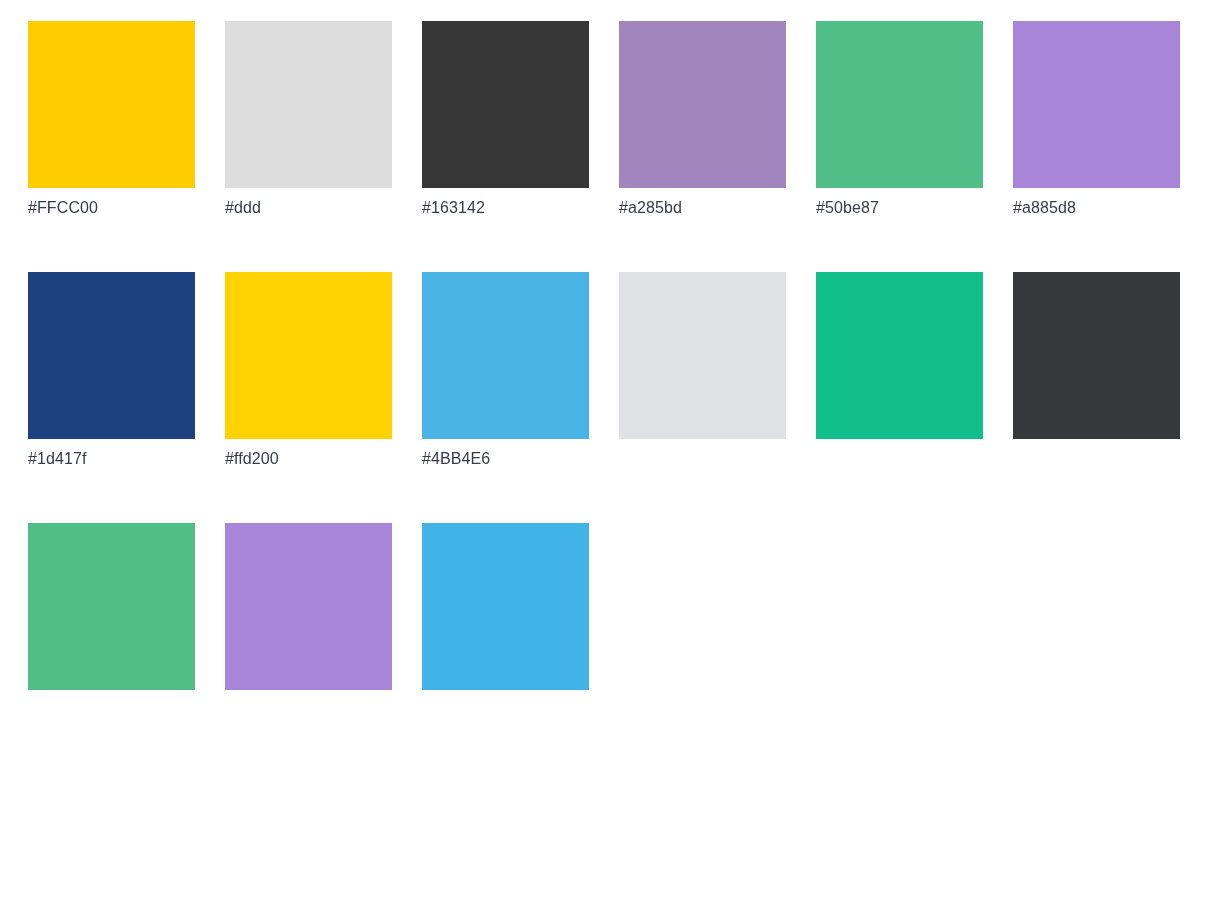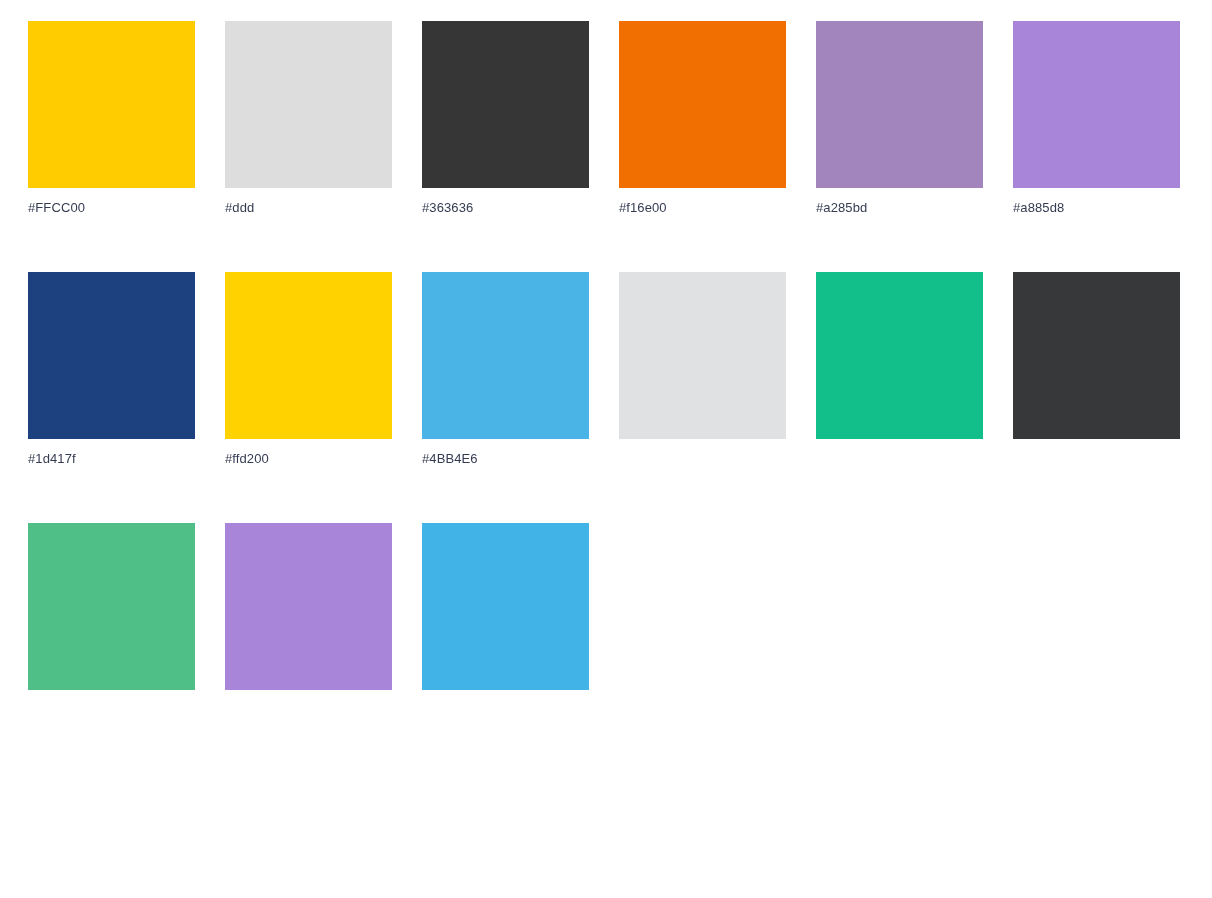--- a/index.html
+++ b/index.html
@@ -30,21 +30,21 @@
   }
   .swatch-chip {
     width: 167px;
     height: 167px;
     display: block;
   }
   .swatch-label {
     display: block;
     margin-top: 12px;
     font-family: "Liberation Sans", "DejaVu Sans", sans-serif;
-    font-size: 13px;
+    font-size: 16px;
     line-height: 16px;
     letter-spacing: 0.1px;
     color: #353c52;
     white-space: nowrap;
   }
 </style>
 </head>
 <body>
 
 <div id="palette-page">
@@ -52,29 +52,29 @@
       <div class="swatch-cell">
         <span class="swatch-chip" style="background-color: rgb(255, 204, 0);"></span>
         <span class="swatch-label">#FFCC00</span>
       </div>
       <div class="swatch-cell">
         <span class="swatch-chip" style="background-color: rgb(221, 221, 221);"></span>
         <span class="swatch-label">#ddd</span>
       </div>
       <div class="swatch-cell">
         <span class="swatch-chip" style="background-color: rgb(54, 54, 54);"></span>
-        <span class="swatch-label">#363636</span>
-      </div>
-      <div class="swatch-cell">
-        <span class="swatch-chip" style="background-color: rgb(241, 110, 0);"></span>
-        <span class="swatch-label">#f16e00</span>
+        <span class="swatch-label">#163142</span>
       </div>
       <div class="swatch-cell">
         <span class="swatch-chip" style="background-color: rgb(162, 133, 189);"></span>
         <span class="swatch-label">#a285bd</span>
+      </div>
+      <div class="swatch-cell">
+        <span class="swatch-chip" style="background-color: rgb(80, 190, 135);"></span>
+        <span class="swatch-label">#50be87</span>
       </div>
       <div class="swatch-cell">
         <span class="swatch-chip" style="background-color: rgb(168, 133, 216);"></span>
         <span class="swatch-label">#a885d8</span>
       </div>
       <div class="swatch-cell">
         <span class="swatch-chip" style="background-color: rgb(29, 65, 127);"></span>
         <span class="swatch-label">#1d417f</span>
       </div>
       <div class="swatch-cell">

